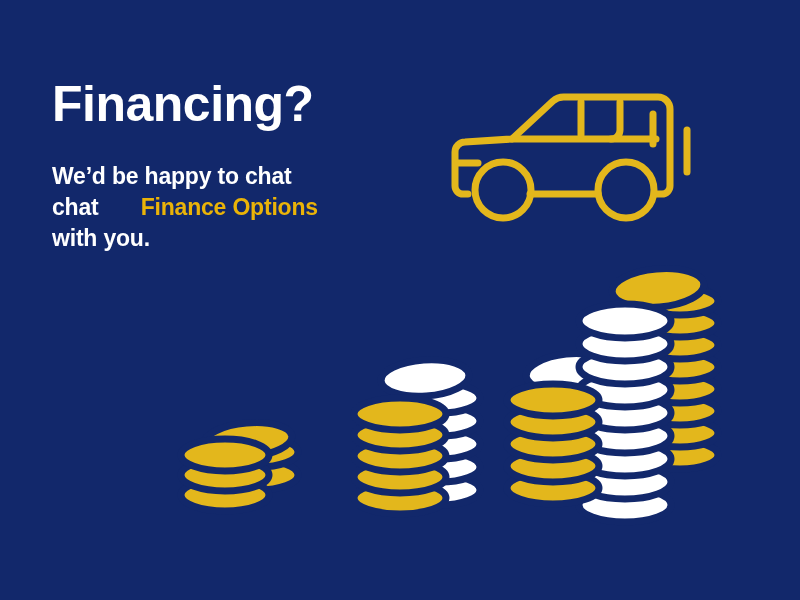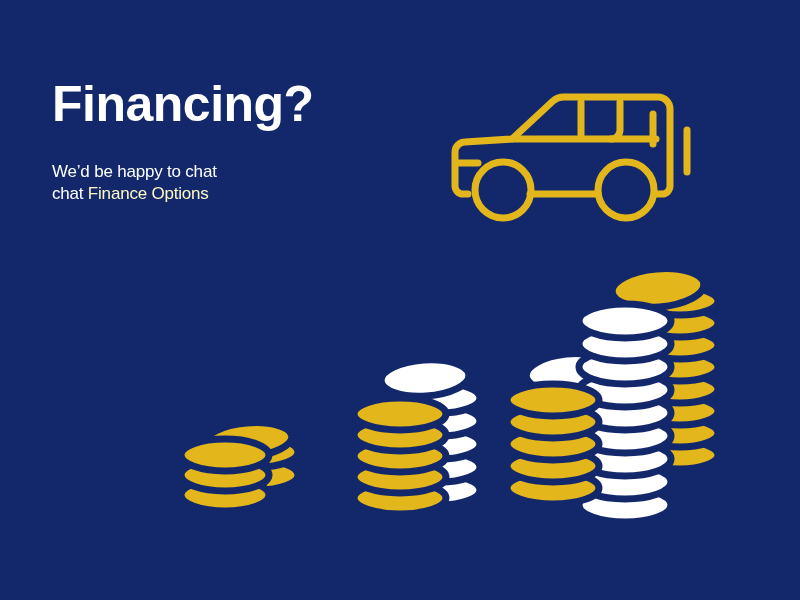--- a/index.html
+++ b/index.html
@@ -24,27 +24,27 @@
   #headline {
     font-size:50px;
     font-weight:bold;
     color:#FFFFFF;
     letter-spacing:-0.5px;
     line-height:1.05;
     margin:0;
   }
   #subcopy {
     margin:30px 0 0 0;
-    font-size:17px;
-    font-weight:normal;
+    font-size:23px;
+    font-weight:bold;
     color:#FFFFFF;
     line-height:1.35;
     letter-spacing:-0.2px;
   }
-  .hl-gold { color:#fef9c3; }
+  .hl-gold { color:#eab308;margin-left:36px; }
 
   
   #car-icon {
     position:absolute;
     left:450px; top:82px;
     width:265px; height:145px;
   }
 
   
   #coins-area {
@@ -58,20 +58,21 @@
 <body>
 
 <div id="banner">
 
   <div id="text-block">
     <h1 id="headline">Financing?</h1>
 
     <p id="subcopy">
       <span>We’d be happy to chat</span><br>
       <span>chat </span><span class="hl-gold">Finance Options</span><br>
+      <span>with you.</span>
     </p>
   </div>
 
   <svg id="car-icon" viewBox="0 0 265 145">
     <g fill="none" stroke="#E3B71C" stroke-width="7" stroke-linecap="round" stroke-linejoin="round">
 
       <path d="M 18 112
                L 13 112
                A 8 8 0 0 1 5 104
                L 5 70

